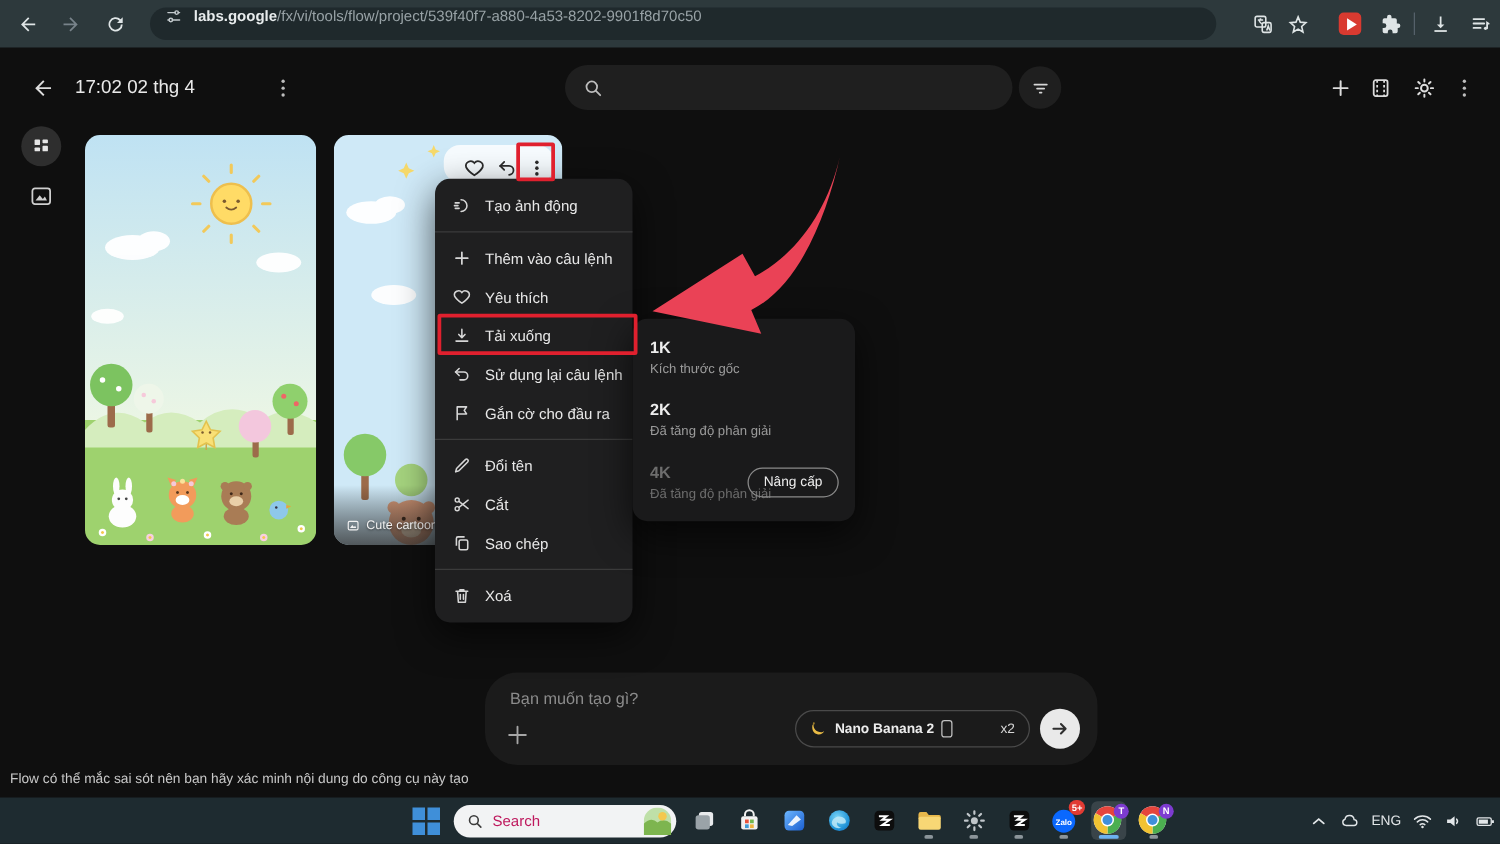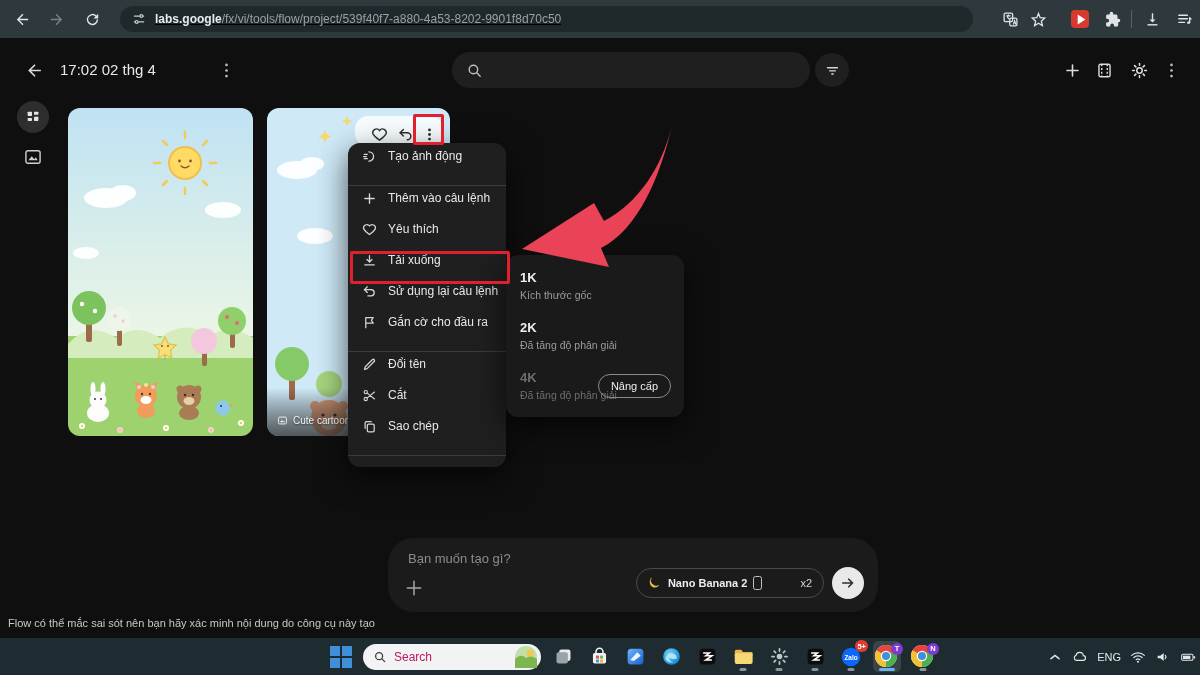--- a/index.html
+++ b/index.html
@@ -8,22 +8,22 @@
   .abs { position:absolute; }
   svg { display:block; }
 
   
   .browser-bar { position:absolute; left:0; top:0; width:1200px; height:38px;
     background:#2d393c; display:flex; align-items:center; z-index:40; }
   .bicon { width:24px; height:24px; display:flex; align-items:center; justify-content:center;
     color:#dfe5e6; position:absolute; top:7px; }
   .bicon svg { width:17px; height:17px; }
   .url-pill { position:absolute; left:120px; top:6px; width:853px; height:26px;
-    background:#1f292c; border-radius:13px; display:flex; align-items:center;
-    padding:0 12px; gap:9px;text-decoration:underline; }
+    background:#1f292c; border-radius:13px; display:flex; 
+    padding:0 12px; gap:9px; }
   .url-text { font-size:12px; color:#98a2a6; white-space:nowrap; overflow:hidden; }
   .url-text b { color:#e8eced; font-weight:bold; }
   .ext-red { width:18px; height:18px; border-radius:4px; background:#d93a30;
     display:flex; align-items:center; justify-content:center; }
 
   
   .app-title { position:absolute; left:60px; top:61px; font-size:15px; color:#e9e9e9; z-index:5; }
   .tbtn { position:absolute; width:28px; height:28px; display:flex; align-items:center;
     justify-content:center; color:#dcdcdc; z-index:5; }
   .tbtn svg { width:19px; height:19px; }
@@ -47,21 +47,21 @@
   .card2 { left:267px; width:183px; }
   .card2-caption { position:absolute; left:277px; top:415px; display:flex; gap:5px;
     align-items:center; color:#f2f2f2; font-size:10px; z-index:2; text-shadow:0 1px 2px rgba(0,0,0,.6); }
   .cardbtn { position:absolute; top:121px; width:26px; height:26px; display:flex;
     align-items:center; justify-content:center; color:#2c2c2c; z-index:2; }
   .cardbtn svg { width:17px; height:17px; }
 
   
   .menu { position:absolute; left:348px; top:143px; width:158px; background:#1f1f20;
     border-radius:12px; padding:6px 0; z-index:10; box-shadow:0 10px 30px rgba(0,0,0,.65); }
-  .mi { height:31px; display:flex; gap:11px; padding:0 14px;
+  .mi { height:31px; display:flex; align-items:center; gap:11px; padding:0 14px;
     font-size:12px; color:#e8e8e8; white-space:nowrap; cursor:default; }
   .mi svg { width:15px; height:15px; flex:none; color:#d6d6d6; }
   .mdiv { height:1px; background:#3b3b3b; margin:5px 0; }
 
   
   .submenu { position:absolute; left:506px; top:255px; width:178px; background:#1a1a1b;
     border-radius:12px; padding:6px 0; z-index:10; box-shadow:0 10px 30px rgba(0,0,0,.65); }
   .smi { position:relative; padding:9px 14px; }
   .smi .t { font-size:13px; font-weight:bold; color:#ededed; line-height:16px; }
   .smi .d { font-size:10.5px; color:#9b9b9b; line-height:14px; margin-top:2px; }
@@ -467,20 +467,26 @@
     <span>Cắt</span>
   </div>
   <div class="mi">
     <svg viewBox="0 0 24 24" fill="none" stroke="currentColor" stroke-width="2" stroke-linejoin="round">
       <rect x="8.5" y="8" width="11" height="12.5" rx="2"></rect>
         <path d="M5 15.5V6a2 2 0 0 1 2-2h8.5"></path>
     </svg>
     <span>Sao chép</span>
   </div>
   <div class="mdiv"></div>
+  <div class="mi">
+    <svg viewBox="0 0 24 24" fill="none" stroke="currentColor" stroke-width="2" stroke-linecap="round" stroke-linejoin="round">
+      <path d="M4.5 6.5h15M9.5 6.5V4.5h5v2M6.5 6.5l1 14h9l1-14M10 10.5v6M14 10.5v6"></path>
+    </svg>
+    <span>Xoá</span>
+  </div>
 </div>
 
 <div class="submenu">
   <div class="smi">
     <div class="t">1K</div>
     <div class="d">Kích thước gốc</div>
   </div>
   <div class="smi">
     <div class="t">2K</div>
     <div class="d">Đã tăng độ phân giải</div>

